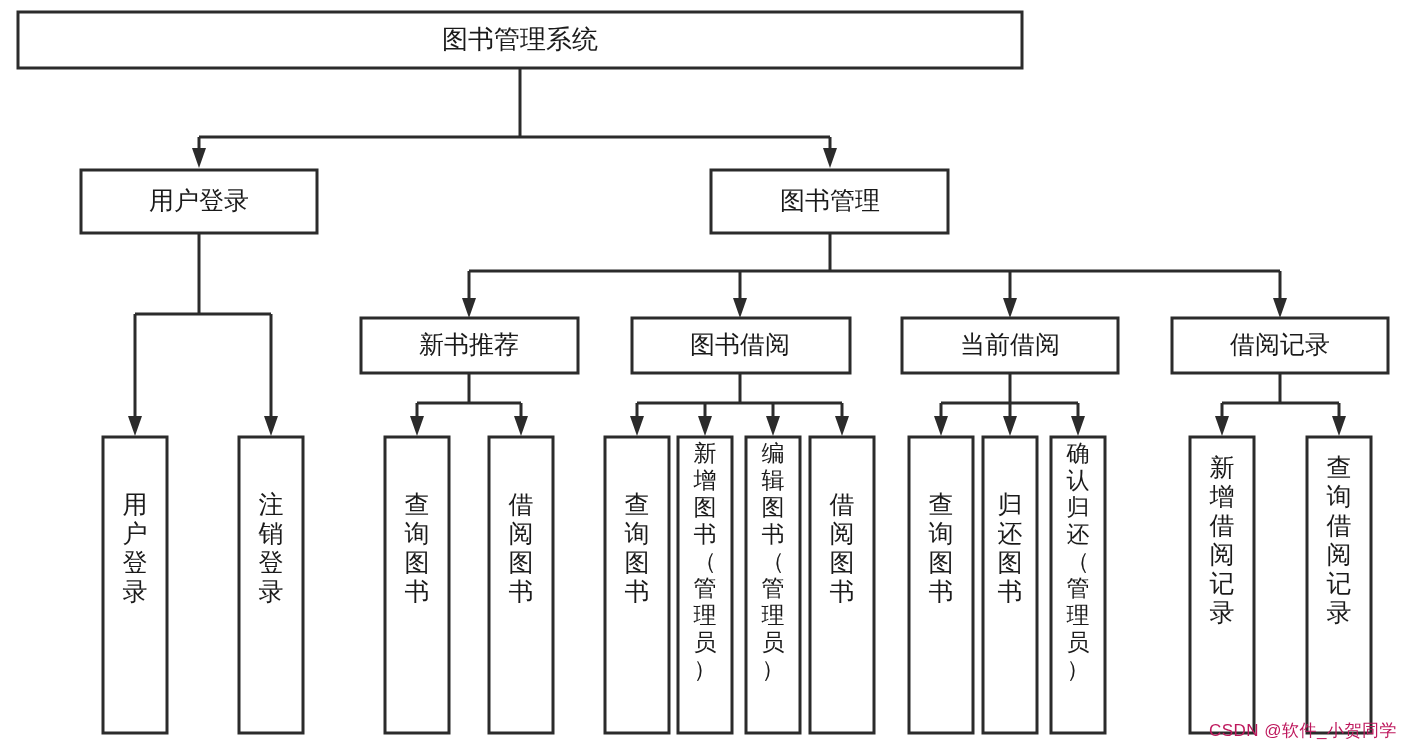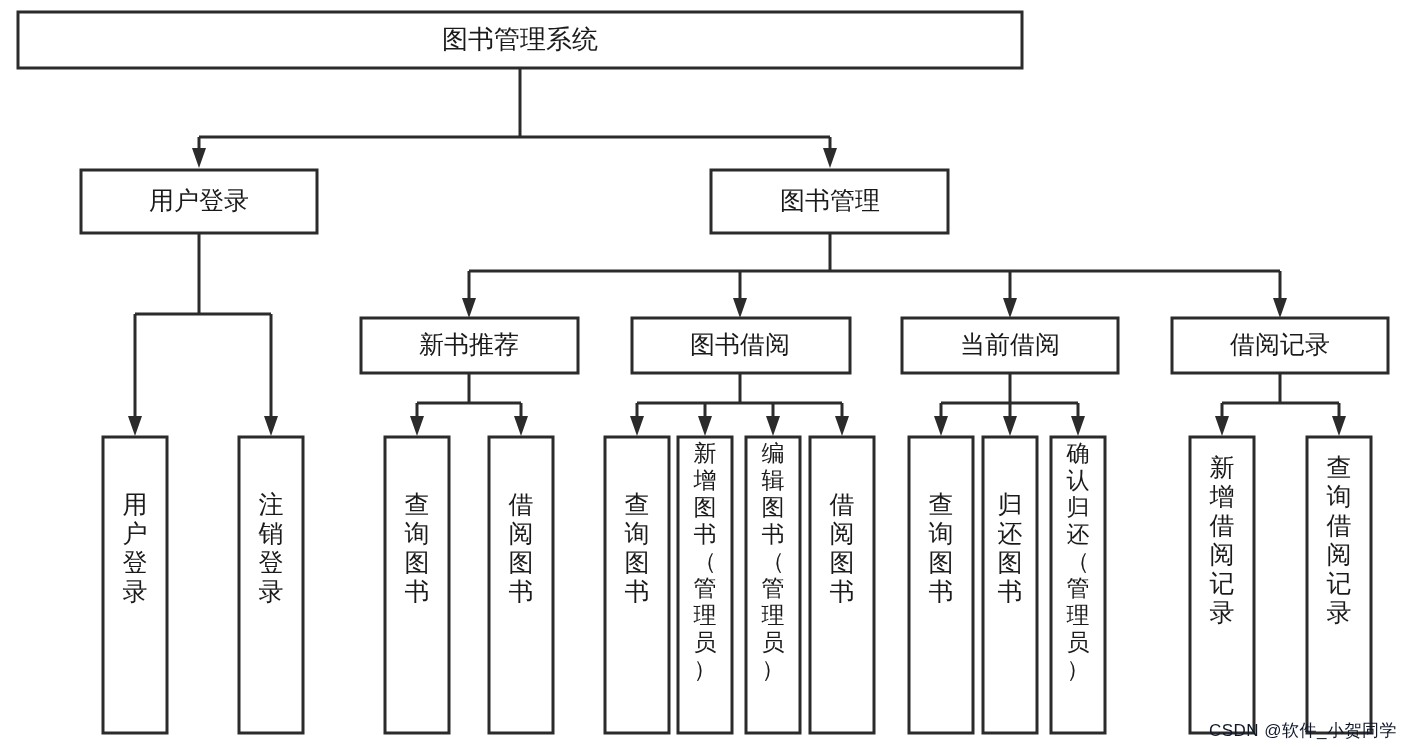--- a/index.html
+++ b/index.html
@@ -52,21 +52,21 @@
   }
   .arrow-head {
     fill: #2b2b2b;
   }
   .watermark {
     position: absolute;
     right: 8px;
     bottom: 5px;
     font-family: "Liberation Sans", "DejaVu Sans", sans-serif;
     font-size: 17px;
-    color: #0f172a;
+    color: #be185d;
     white-space: nowrap;
     letter-spacing: 0.5px;
   }
 </style>
 </head>
 <body>
 
 <svg id="diagram" viewBox="0 0 1405 747" xmlns="http://www.w3.org/2000/svg">
 
   <defs>

